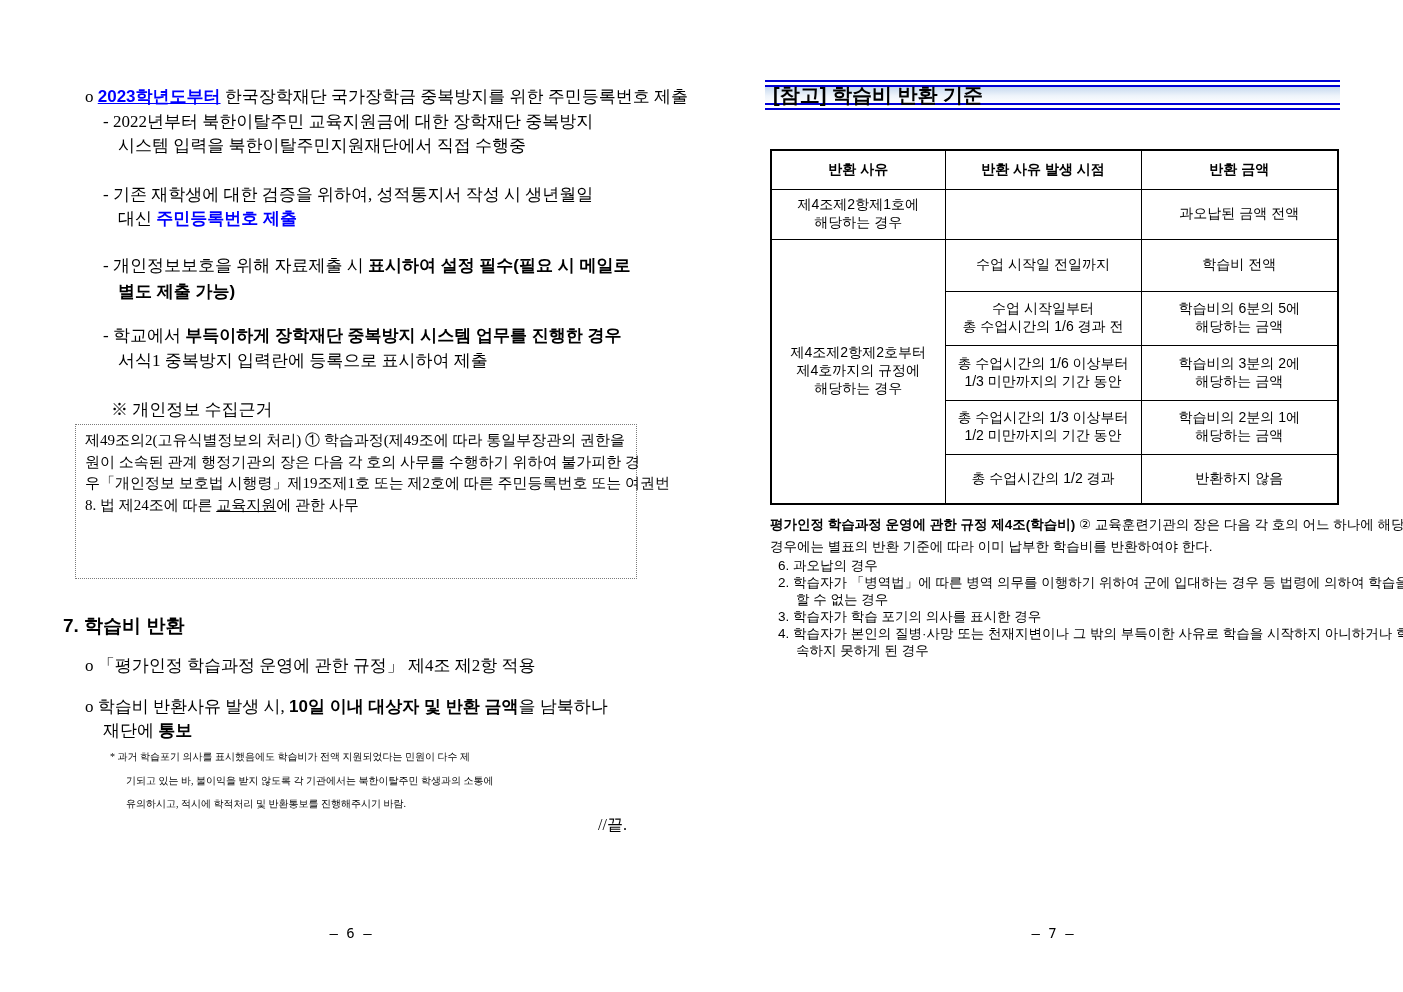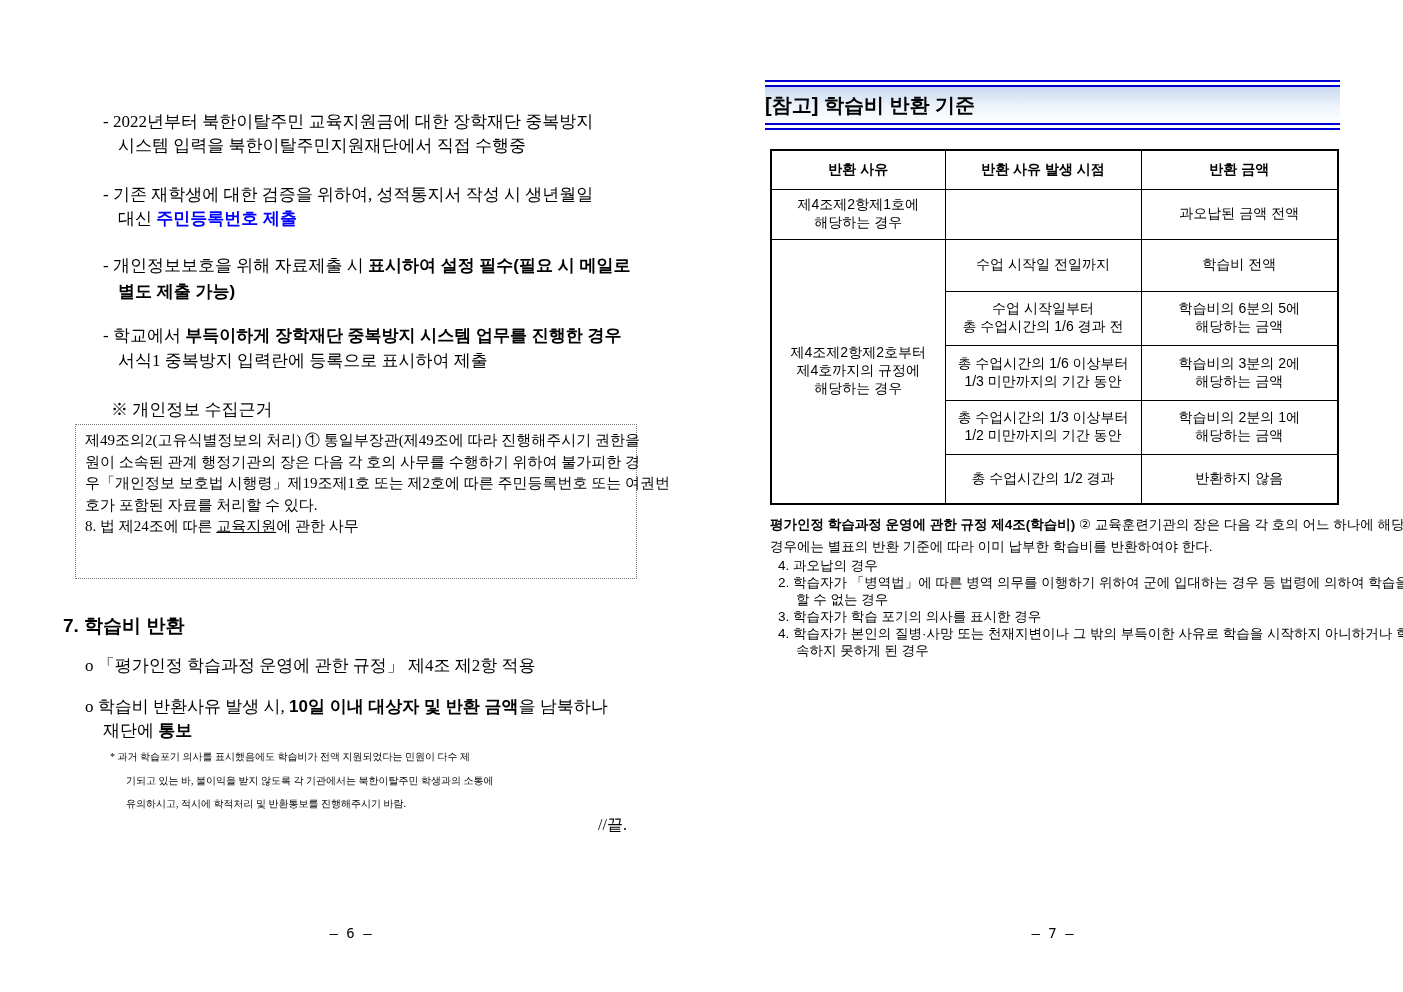--- a/index.html
+++ b/index.html
@@ -30,21 +30,21 @@
   .sec-title { position:absolute; white-space:nowrap; font-size:19px; font-weight:bold;
                font-family:"Liberation Sans","DejaVu Sans",sans-serif; }
 
   .pagenum { position:absolute; top:925px; left:0; width:701px; text-align:center;
              font-size:14px; font-family:"DejaVu Sans Mono","Liberation Mono",monospace; }
 
   
   .banner { position:absolute; left:63px; top:80px; width:575px; }
   .dline  { height:7px; border-top:2px solid #0000d5; border-bottom:2px solid #0000d5; }
   .banner-body {
-    height:36px; display:flex; align-items:center; padding-left:0;
+    height:16px; display:flex; align-items:center; padding-left:8px;
     background:linear-gradient(to bottom,#c7d9ee 0%,#eef4fb 55%,#fdfeff 100%);
     font-family:"Liberation Sans","DejaVu Sans",sans-serif;
     font-weight:bold; font-size:20px; white-space:nowrap;
   }
 
   
   .rtable {
     position:absolute; left:68px; top:149px; border-collapse:collapse;
     border:2px solid #000;
     font-family:"Liberation Sans","DejaVu Sans",sans-serif; font-size:14px;
@@ -58,40 +58,40 @@
   
   .rln { position:absolute; white-space:nowrap; font-size:13.5px; line-height:17px;
          font-family:"Liberation Sans","DejaVu Sans",sans-serif; }
   .rln .bold { font-family:inherit; }
 </style>
 </head>
 <body>
 
 <div class="page" id="page-left">
 
+  <div class="ln" style="left:85px;top:86px"><span>o </span><span class="blue bold u">2023학년도부터</span><span> 한국장학재단 국가장학금 중복방지를 위한 주민등록번호 제출</span></div>
 
   <div class="ln" style="left:103px;top:111px">- 2022년부터 북한이탈주민 교육지원금에 대한 장학재단 중복방지</div>
   <div class="ln" style="left:118px;top:135px">시스템 입력을 북한이탈주민지원재단에서 직접 수행중</div>
 
   <div class="ln" style="left:103px;top:184px">- 기존 재학생에 대한 검증을 위하여, 성적통지서 작성 시 생년월일</div>
   <div class="ln" style="left:118px;top:208px"><span>대신 </span><span class="blue bold">주민등록번호 제출</span></div>
 
   <div class="ln" style="left:103px;top:255px"><span>- 개인정보보호을 위해 자료제출 시 </span><span class="bold">표시하여 설정 필수(필요 시 메일로</span></div>
   <div class="ln bold" style="left:118px;top:281px">별도 제출 가능)</div>
 
   <div class="ln" style="left:103px;top:325px"><span>- 학교에서 </span><span class="bold">부득이하게 장학재단 중복방지 시스템 업무를 진행한 경우</span></div>
   <div class="ln" style="left:118px;top:350px">서식1 중복방지 입력란에 등록으로 표시하여 제출</div>
 
   <div class="ln" style="left:111px;top:399px">※ 개인정보 수집근거</div>
 
   <div class="lawbox">
-    <div class="bxln">제49조의2(고유식별정보의 처리) ① 통일부장관(제49조에 따라 진행해주시기 권한을</div>
+    <div class="bxln">제49조의2(고유식별정보의 처리) ① 학습과정(제49조에 따라 통일부장관의 권한을</div>
     <div class="bxln">원이 소속된 관계 행정기관의 장은 다음 각 호의 사무를 수행하기 위하여 불가피한 경</div>
     <div class="bxln">우「개인정보 보호법 시행령」제19조제1호 또는 제2호에 따른 주민등록번호 또는 여권번</div>
-    <div class="bxln">호가 포함된 자료를 처리할 수 있다.</div>
     <div class="bxln"><span>8. 법 제24조에 따른 </span><span class="u">교육지원</span><span>에 관한 사무</span></div>
   </div>
 
   <div class="sec-title" style="left:63px;top:613px">7. 학습비 반환</div>
 
   <div class="ln" style="left:85px;top:655px">o 「평가인정 학습과정 운영에 관한 규정」 제4조 제2항 적용</div>
 
   <div class="ln" style="left:85px;top:696px"><span>o 학습비 반환사유 발생 시, </span><span class="bold">10일 이내 대상자 및 반환 금액</span><span>을 남북하나</span></div>
   <div class="ln" style="left:103px;top:720px"><span>재단에 </span><span class="bold">통보</span></div>
 
@@ -157,21 +157,21 @@
       </tr>
       <tr style="height:50px">
         <td>총 수업시간의 1/2 경과</td>
         <td>반환하지 않음</td>
       </tr>
     </tbody>
   </table>
 
   <div class="rln" style="left:68px;top:516px"><span class="bold">평가인정 학습과정 운영에 관한 규정 제4조(학습비)</span><span> ② 교육훈련기관의 장은 다음 각 호의 어느 하나에 해당하는</span></div>
   <div class="rln" style="left:68px;top:538px">경우에는 별표의 반환 기준에 따라 이미 납부한 학습비를 반환하여야 한다.</div>
-  <div class="rln" style="left:76px;top:557px">4. 과오납의 경우</div>
+  <div class="rln" style="left:76px;top:557px">6. 과오납의 경우</div>
   <div class="rln" style="left:76px;top:574px">2. 학습자가 「병역법」에 따른 병역 의무를 이행하기 위하여 군에 입대하는 경우 등 법령에 의하여 학습을 계속</div>
   <div class="rln" style="left:94px;top:591px">할 수 없는 경우</div>
   <div class="rln" style="left:76px;top:608px">3. 학습자가 학습 포기의 의사를 표시한 경우</div>
   <div class="rln" style="left:76px;top:625px">4. 학습자가 본인의 질병·사망 또는 천재지변이나 그 밖의 부득이한 사유로 학습을 시작하지 아니하거나 학업을 계</div>
   <div class="rln" style="left:94px;top:642px">속하지 못하게 된 경우</div>
 
   <div class="pagenum">– 7 –</div>
 </div>
 
 </body></html>

